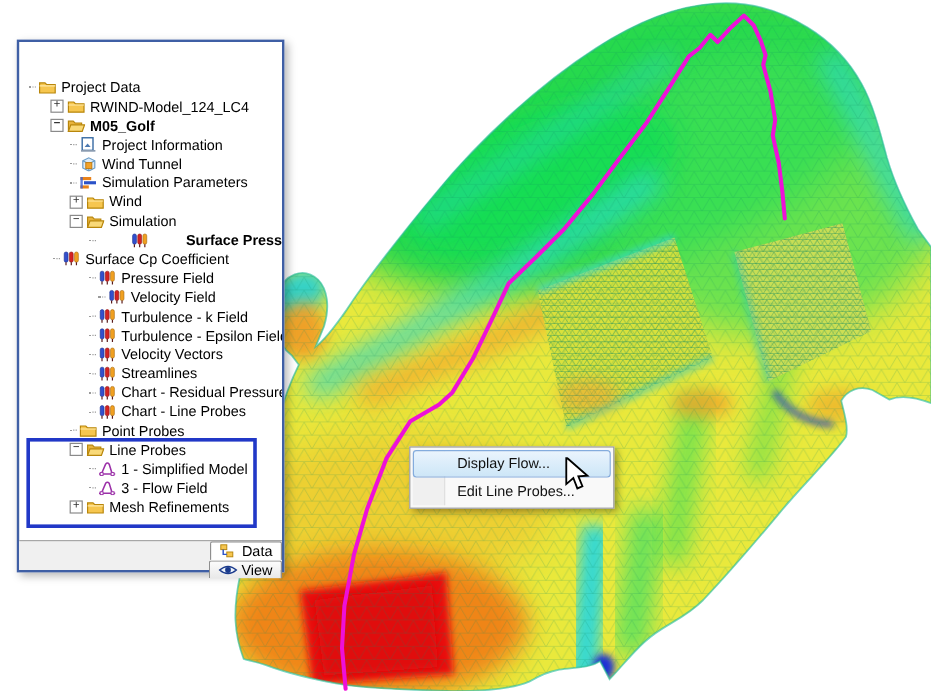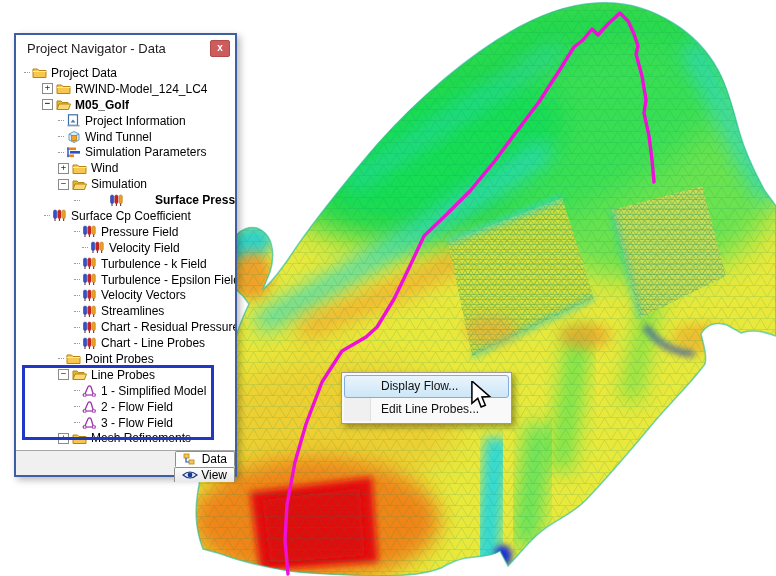--- a/index.html
+++ b/index.html
@@ -159,24 +159,20 @@
 
     <rect x="150" y="-20" width="640" height="610" fill="url(#mesh)" opacity=".33"></rect>
   </g>
 
   <path d="M203,549 C195,528 194,508 200,480 C207,444 219,396 231,352 C238,328 244,314 249,304 L243,296 C231,287 223,266 230,246 C237,228 253,222 265,233 C273,241 275,256 270,272 L263,289 C271,283 280,271 289,258 C306,232 334,196 364,160 C400,116 450,70 497,40 C531,18 563,5 596,3 C625,1 651,9 673,23 C691,34 707,50 718,70 C727,86 733,108 739,131 C745,152 755,173 765,191 L776,206 L776,336 C763,331 751,329 741,333 L727,325 C716,321 706,325 701,334 C704,346 707,356 705,364 C693,381 668,405 650,427 C630,451 605,480 586,500 C569,517 553,520 537,535 C525,546 516,558 508,566 L500,551 C491,557 478,556 466,558 C455,560 448,564 441,568 C427,574 404,576 378,576 C345,575 311,574 289,571 C265,567 237,560 221,554 C211,551 206,550 203,549 Z" fill="none" stroke="#2bbf9f" stroke-width="1.5" opacity=".65"></path>
 
   <polyline points="288,574 285,540 287,505 295,462 306,424 322,382 342,351 366,337 377,327 394,299 409,268 424,236 447,214 470,191 494,162 517,131 539,102 559,71 574,47 583,40 592,29 598,35 608,24 620,13 628,21 634,34 638,46 636,54 642,76 646,100 644,113 649,136 652,160 654,182" fill="none" stroke="#ee10d8" stroke-width="3.4" stroke-linejoin="round" stroke-linecap="round"></polyline>
 </svg>
 
 <div id="navigator">
-  <div id="nav-title">
-    <span class="title-text">Project Navigator - Data</span>
-    <div id="nav-close">x</div>
-  </div>
   <div id="tree">
       <div class="trow" style="padding-left: 8px;">
         <span class="stub"></span>
         <span class="ticon">
           <svg width="15" height="13" viewBox="0 0 15 13">
             <path d="M1,3 L1,11.5 L14,11.5 L14,4.5 L7,4.5 L5.5,3 Z" fill="#f6c64f" stroke="#b8860b" stroke-width="1"></path>
             <path d="M1,5.5 H14" stroke="#ffe9a8" stroke-width="1"></path>
           </svg>
         </span>
         <span class="tlabel">Project Data</span>
@@ -399,32 +395,20 @@
         <span class="stub"></span>
         <span class="ticon">
           <svg width="15" height="13" viewBox="0 0 15 13">
             <path d="M0.5,11 H14" stroke="#9b30a8" stroke-width="1.2"></path>
             <path d="M2.5,11 L6,2.8 Q7.5,1 9,2.8 L11.5,11" fill="none" stroke="#9b30a8" stroke-width="1.3"></path>
             <rect x="1.5" y="9.8" width="2.4" height="2.4" fill="#fff" stroke="#9b30a8" stroke-width=".8"></rect>
             <rect x="10.6" y="9.8" width="2.4" height="2.4" fill="#fff" stroke="#9b30a8" stroke-width=".8"></rect>
           </svg>
         </span>
         <span class="tlabel">1 - Simplified Model</span>
-      </div>
-      <div class="trow" style="padding-left: 58px;">
-        <span class="stub"></span>
-        <span class="ticon">
-          <svg width="15" height="13" viewBox="0 0 15 13">
-            <path d="M0.5,11 H14" stroke="#9b30a8" stroke-width="1.2"></path>
-            <path d="M2.5,11 L6,2.8 Q7.5,1 9,2.8 L11.5,11" fill="none" stroke="#9b30a8" stroke-width="1.3"></path>
-            <rect x="1.5" y="9.8" width="2.4" height="2.4" fill="#fff" stroke="#9b30a8" stroke-width=".8"></rect>
-            <rect x="10.6" y="9.8" width="2.4" height="2.4" fill="#fff" stroke="#9b30a8" stroke-width=".8"></rect>
-          </svg>
-        </span>
-        <span class="tlabel">2 - Flow Field</span>
       </div>
       <div class="trow" style="padding-left: 58px;">
         <span class="stub"></span>
         <span class="ticon">
           <svg width="15" height="13" viewBox="0 0 15 13">
             <path d="M0.5,11 H14" stroke="#9b30a8" stroke-width="1.2"></path>
             <path d="M2.5,11 L6,2.8 Q7.5,1 9,2.8 L11.5,11" fill="none" stroke="#9b30a8" stroke-width="1.3"></path>
             <rect x="1.5" y="9.8" width="2.4" height="2.4" fill="#fff" stroke="#9b30a8" stroke-width=".8"></rect>
             <rect x="10.6" y="9.8" width="2.4" height="2.4" fill="#fff" stroke="#9b30a8" stroke-width=".8"></rect>
           </svg>

